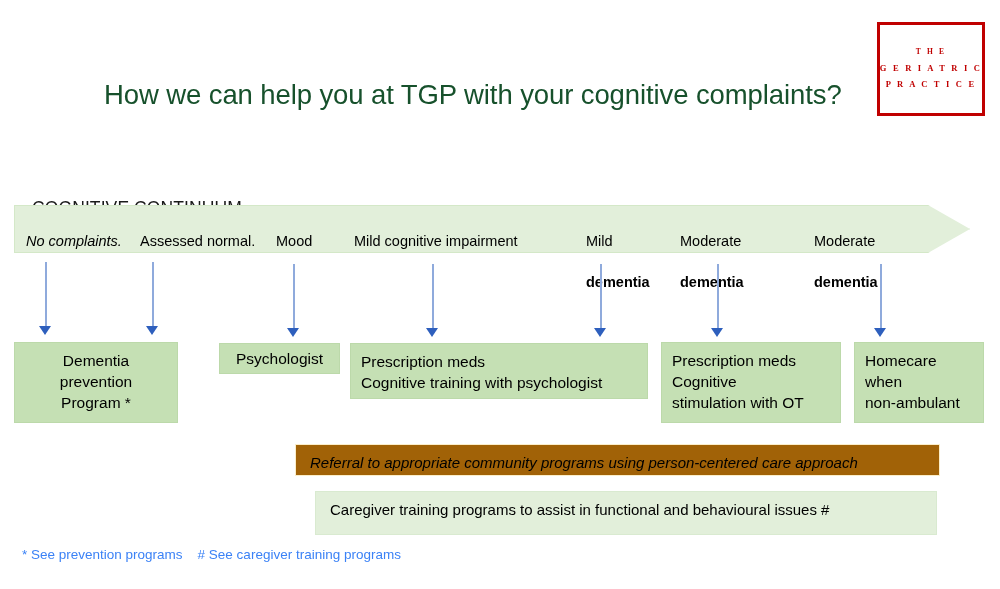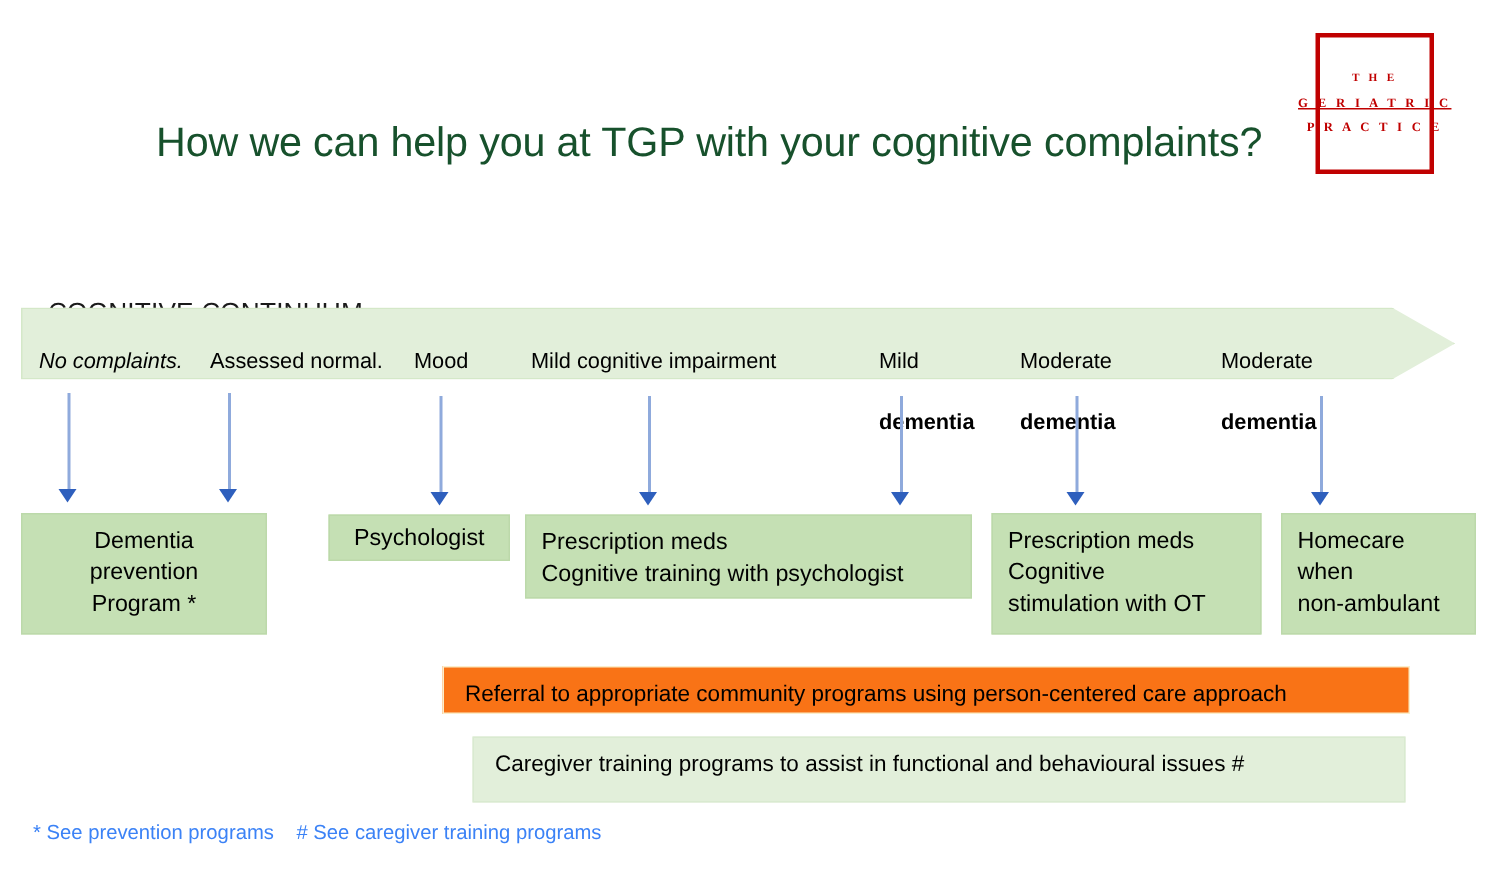--- a/index.html
+++ b/index.html
@@ -18,41 +18,41 @@
     height: 589px;
     background: #ffffff;
     overflow: hidden;
   }
 
   
   .logo-box {
     position: absolute;
     left: 877px;
     top: 22px;
-    width: 79px;
+    width: 108px;
     height: 94px;
     border: 3px solid #c00000;
     background: #ffffff;
     box-sizing: border-box;
     display: flex;
     flex-direction: column;
     align-items: center;
     justify-content: center;
   }
   .logo-line {
     color: #c00000;
     font-family: "Liberation Serif", serif;
     font-weight: bold;
     letter-spacing: 2.2px;
     line-height: 1.95;
     text-align: center;
     white-space: nowrap;
   }
   .logo-line.l1 { font-size: 7.5px; }
-  .logo-line.l2 { font-size: 8.5px; text-decoration: underline; }
+  .logo-line.l2 { font-size: 8.5px; }
   .logo-line.l3 { font-size: 8.5px; }
 
   
   .slide-title {
     position: absolute;
     left: 104px;
     top: 79px;
     font-size: 27.5px;
     color: #17512c;
     letter-spacing: -0.1px;
@@ -138,22 +138,23 @@
   .banner {
     position: absolute;
     box-sizing: border-box;
     font-size: 15px;
     color: #000000;
     line-height: 1.4;
     padding: 7px 14px;
     white-space: nowrap;
   }
   .banner.cream {
-    background: #f97316;
+    background: #a16207;
     border: 1px solid #fbeeca;
+    font-style: italic;
   }
   .banner.green {
     background: #e2efda;
     border: 1px solid #d9ead0;
   }
 
   
   .footnote {
     position: absolute;
     left: 22px;

